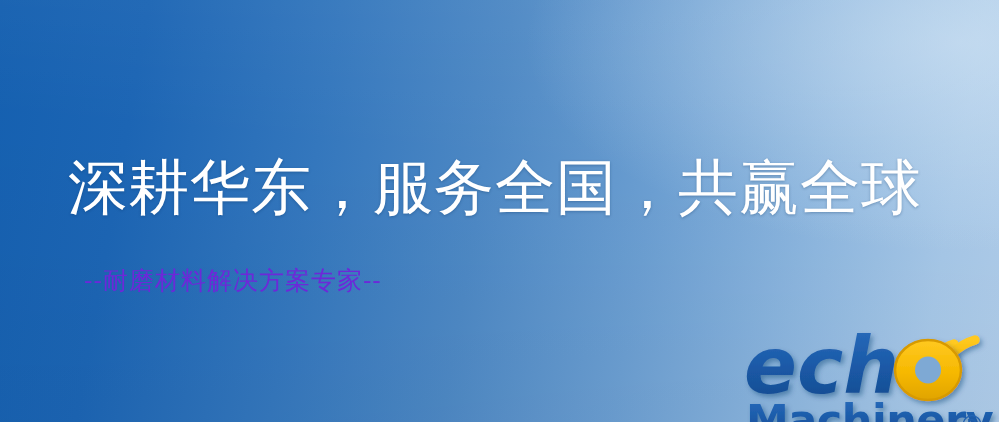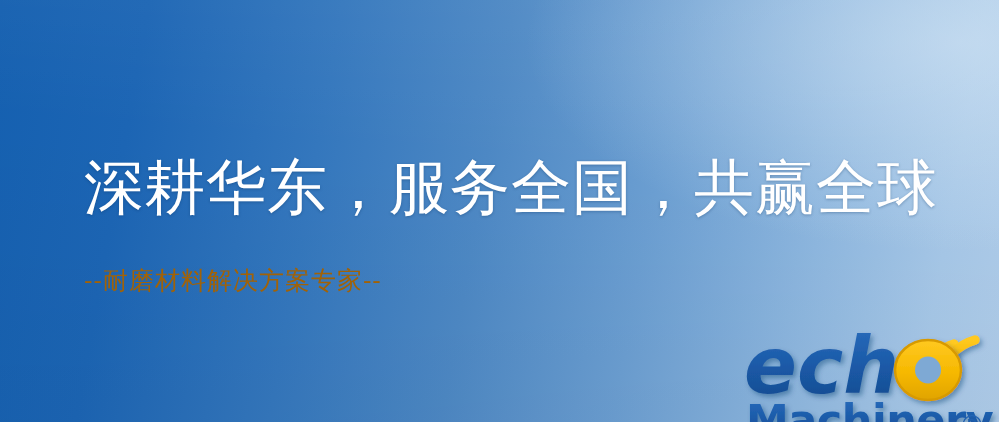--- a/index.html
+++ b/index.html
@@ -40,40 +40,40 @@
     position: absolute;
     inset: 0;
     background: radial-gradient(ellipse 70% 80% at 96% 10%,
         rgba(215,232,246,0.55) 0%,
         rgba(215,232,246,0.0) 62%);
   }
 
   
   .headline {
     position: absolute;
-    left: 84px;
+    left: 68px;
     top: 152px;
     font-family: "DejaVu Serif", "Liberation Serif", serif;
     font-size: 60px;
     line-height: 70px;
     color: #ffffff;
     letter-spacing: 1px;
     white-space: nowrap;
     text-shadow: 0 1px 3px rgba(10,50,95,0.33);
   }
 
   
   .subtitle {
     position: absolute;
     left: 84px;
     top: 266px;
     font-family: "DejaVu Serif", "Liberation Serif", serif;
     font-size: 25px;
     line-height: 30px;
-    color: #a16207;
+    color: #6d28d9;
     letter-spacing: 1px;
     white-space: nowrap;
   }
 
   
   .logo {
     position: absolute;
     left: 744px;
     top: 296px;
     width: 255px;

